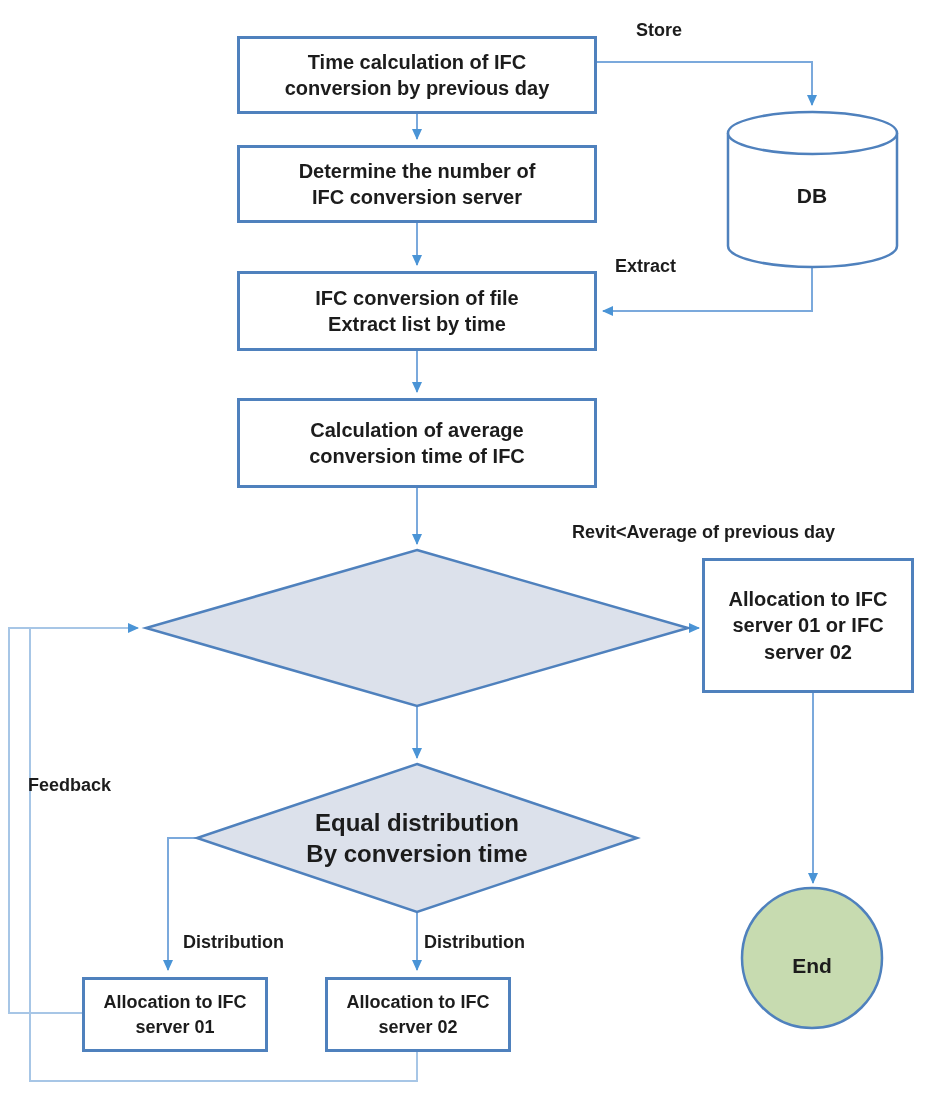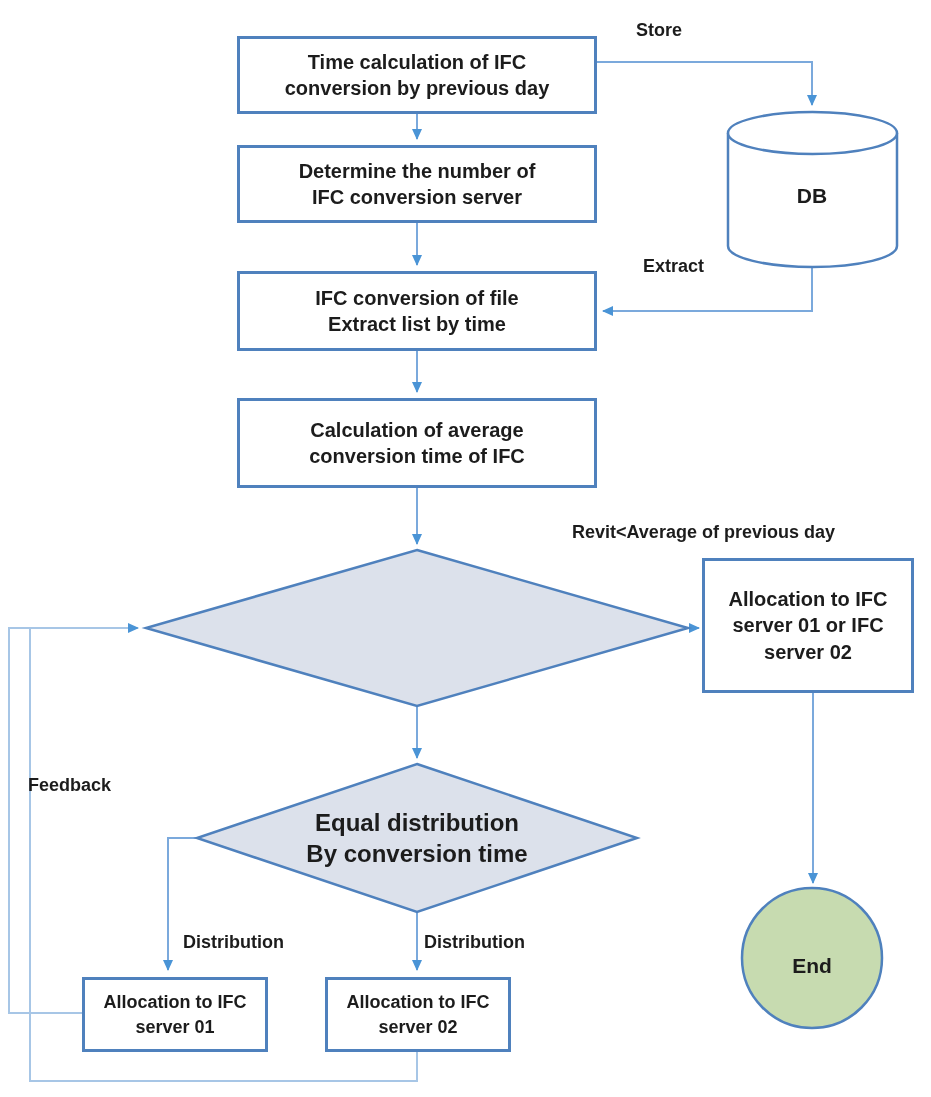--- a/index.html
+++ b/index.html
@@ -76,19 +76,19 @@
 server 01</div>
   <div class="box small" style="left:325px;top:977px;width:186px;height:75px;">Allocation to IFC
 server 02</div>
 
   <div class="overlay" style="left:267px;top:788px;width:300px;height:100px;font-size:24px;">Equal distribution
 By conversion time</div>
   <div class="overlay" style="left:762px;top:180px;width:100px;height:32px;font-size:21px;">DB</div>
   <div class="overlay" style="left:762px;top:942px;width:100px;height:32px;font-size:21px;margin-top:8px;">End</div>
 
   <div class="lbl" style="left:636px;top:20px;">Store</div>
-  <div class="lbl" style="left:643px;top:256px;">Extract</div>
+  <div class="lbl" style="left:615px;top:256px;">Extract</div>
   <div class="lbl" style="left:572px;top:494px;margin-top:28px;">Revit&lt;Average of previous day</div>
   <div class="lbl" style="left:28px;top:775px;">Feedback</div>
   <div class="lbl" style="left:183px;top:932px;">Distribution</div>
   <div class="lbl" style="left:424px;top:932px;">Distribution</div>
 
 </div>
 
 </body></html>

